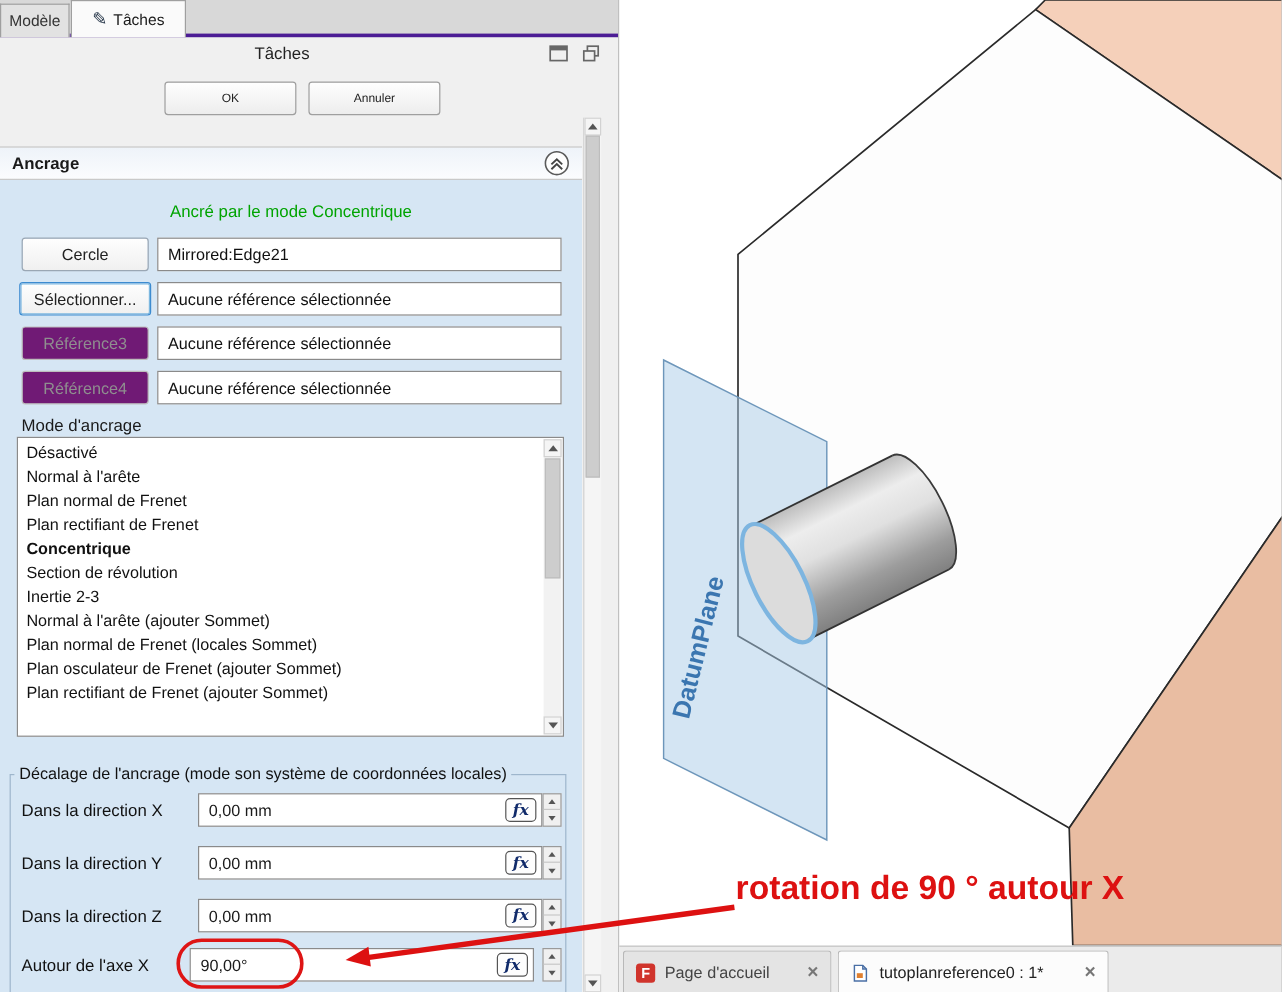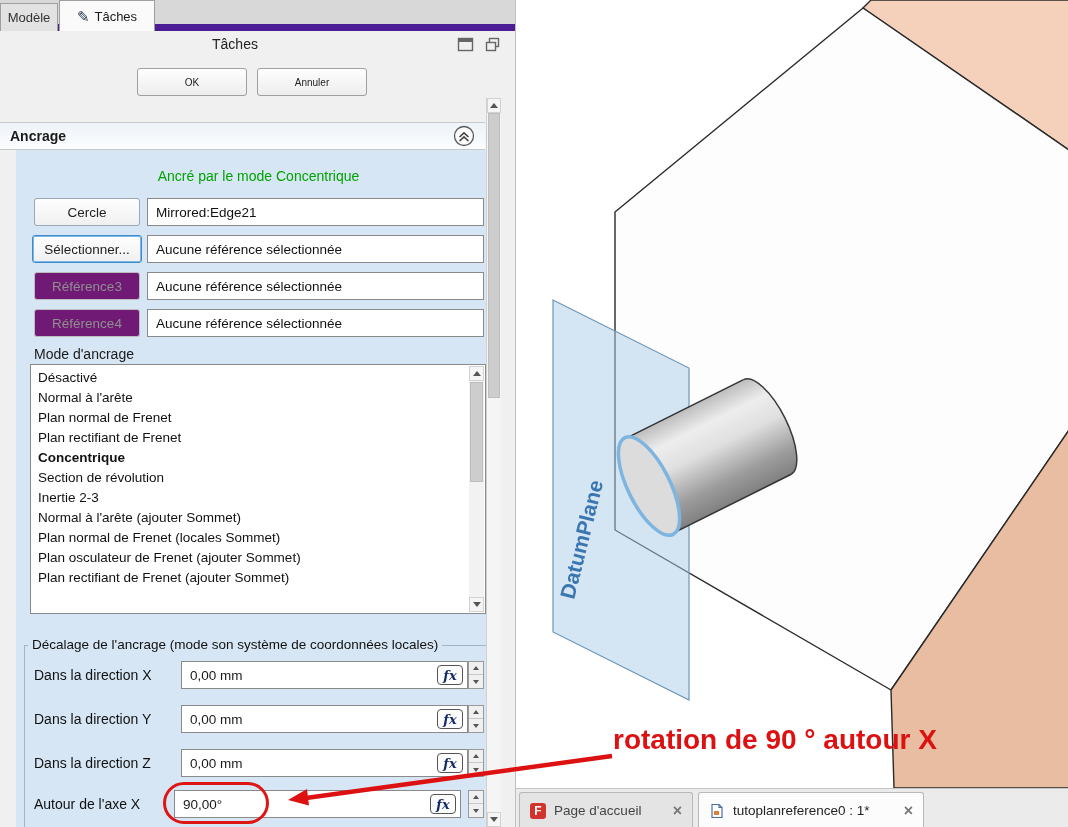--- a/index.html
+++ b/index.html
@@ -5,21 +5,21 @@
   * { margin:0; padding:0; box-sizing:border-box; }
   html,body { background:#888; }
   body { font-family:"Liberation Sans", sans-serif; }
   #app {
     position:relative; width:1068px; height:827px; overflow:hidden;
     background:#f0f0f0; font-size:13px; color:#1a1a1a;
   }
 
   
   #task-panel { position:absolute; left:0; top:0; width:515px; height:827px; background:#f0f0f0; }
-  #doc-tab-strip { position:absolute; left:0; top:0; width:515px; height:31px; background:#d8d8d8; border-bottom:7px solid #4c1d95;padding-left:12px; }
+  #doc-tab-strip { position:absolute; left:0; top:0; width:515px; height:31px; background:#d8d8d8; border-bottom:3px solid #4c1d95;padding-left:12px; }
   .doc-tab { position:absolute; display:flex; align-items:center; justify-content:center; gap:5px; font-size:13px; }
   #tab-model { left:0; top:3px; width:58px; height:28px; background:#e2e2e2; border:1px solid #9f9f9f; border-bottom:none; color:#333; }
   #tab-tasks { left:59px; top:0; width:96px; height:31px; background:#fafafa; border:1px solid #9f9f9f; border-bottom:none; }
   .pencil { font-size:15px; color:#243447; line-height:1; }
 
   #panel-header-title { position:absolute; left:0; top:36px; width:470px; text-align:center; font-size:14px; color:#222; }
   #win-icons { position:absolute; right:14px; top:36px; display:flex; gap:10px; }
   #win-icons svg { display:block; }
 
   .qt-btn {
@@ -32,21 +32,21 @@
   #cancel-button { left:257px; top:68px; }
 
   #section-header {
     position:absolute; left:0; top:122px; width:485px; height:28px;
     background:linear-gradient(#eef3f9,#fbfcfe);
     border-top:1px solid #c9c9c9; border-bottom:1px solid #c9c9c9;
     display:flex; align-items:center; justify-content:space-between; padding:0 10px;
   }
   #section-header .title { font-weight:bold; font-size:14px; }
 
-  #blue-area { position:absolute; left:0; top:150px; width:485px; height:677px; background:#d6e6f4;margin-left:16px; }
+  #blue-area { position:absolute; left:0; top:150px; width:485px; height:677px; background:#d6e6f4; }
   #status-green { position:absolute; left:0; top:18px; width:100%; text-align:center; color:#00a400; font-size:14px; }
 
   .ref-row { position:absolute; left:0; width:100%; height:28px; }
   .ref-btn {
     position:absolute; left:18px; top:0; width:106px; height:28px;
     background:linear-gradient(#fefefe,#f0f0f0); border:1px solid #9aa7b4; border-radius:3px;
     font-size:13.5px; color:#222; font-family:"Liberation Sans",sans-serif;text-align:center;
   }
   .ref-btn.focus { border:1px solid #3c8bd0; box-shadow:0 0 0 1px #7db8e0 inset; left:16px; width:110px; }
   .ref-btn.disabled { background:#701a75; color:#8f8f8f; border-color:#bdbdbd; }

